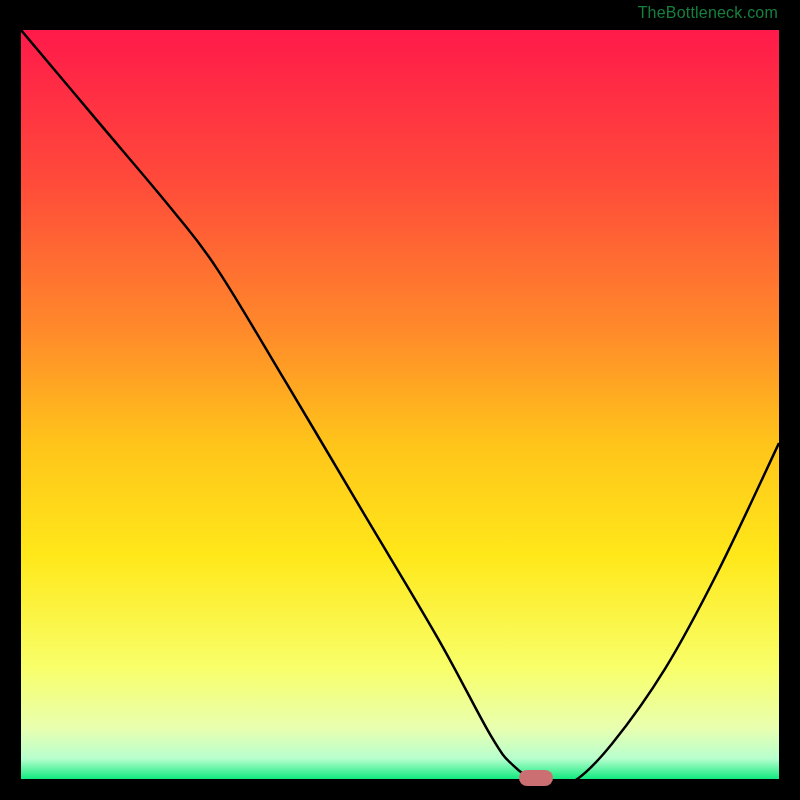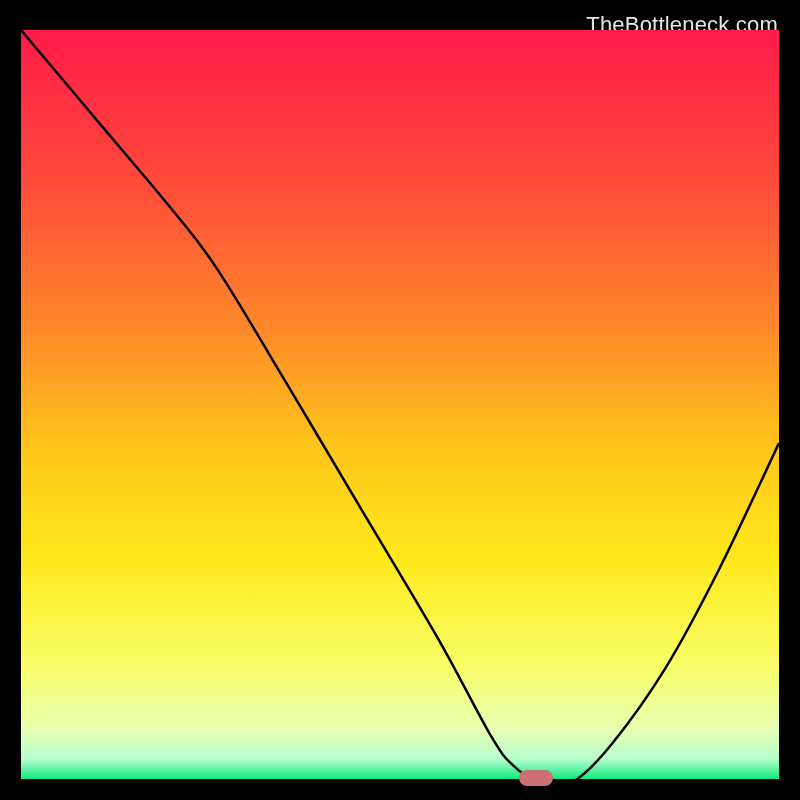--- a/index.html
+++ b/index.html
@@ -20,25 +20,25 @@
   }
   .plot {
     position: absolute;
     left: 0;
     top: 0;
     width: 758px;
     height: 751px;
   }
   .watermark {
     position: absolute;
-    top: 12px;
+    top: 4px;
     right: 22px;
     font-family: Arial, Helvetica, sans-serif;
-    font-size: 22px;
-    color: #e5e5e5;
+    font-size: 16px;
+    color: #15803d;
     letter-spacing: 0.2px;
   }
   .marker {
     position: absolute;
     width: 34px;
     height: 16px;
     border-radius: 8px;
     background: #cc6f73;
   }
 </style>

